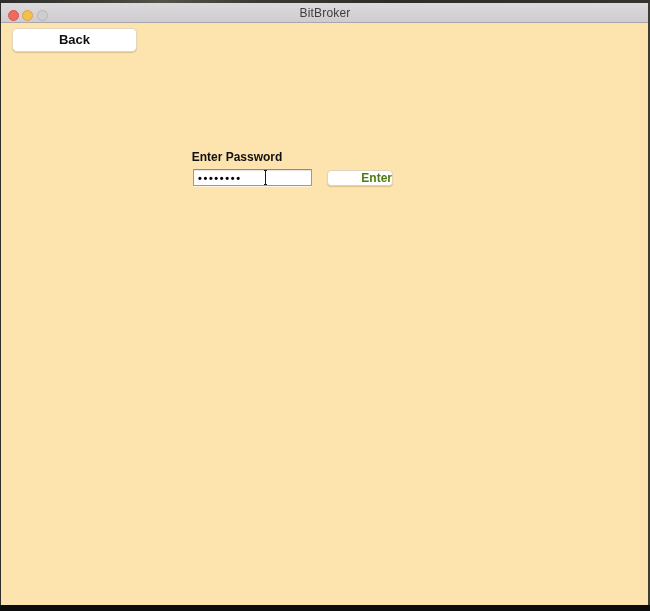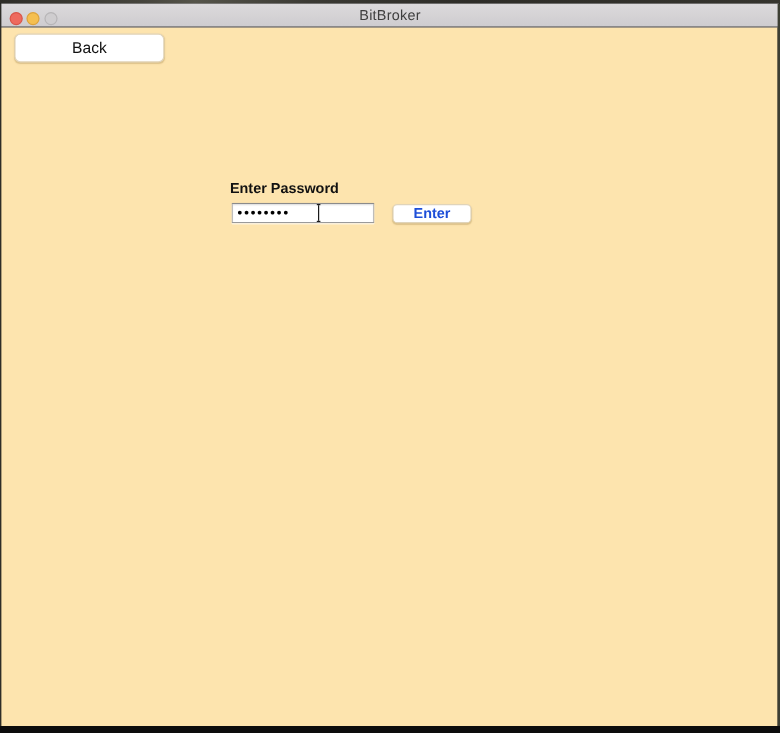--- a/index.html
+++ b/index.html
@@ -52,21 +52,21 @@
   }
   .bottom-sliver{
     position:absolute;left:0;bottom:0;width:650px;height:6px;
     background:#0c0c0c;
   }
   .back-btn{
     position:absolute;left:12px;top:28px;width:125px;height:24px;
     background:#fff;border:1px solid #e2d6bd;border-radius:5px;
     box-shadow:0 1px 1px rgba(160,130,70,.35);
     font-family:"Liberation Sans", sans-serif;
-    font-size:13px;font-weight:400;color:#111;
+    font-size:13px;font-weight:700;color:#111;
     text-align:center;line-height:22px;
     padding:0;cursor:default;
   }
   .pwd-label{
     position:absolute;left:152px;top:150px;width:170px;height:14px;
     text-align:center;font-size:12px;font-weight:700;color:#111;
   }
   .pwd-field{
     position:absolute;left:193px;top:169px;width:119px;height:17px;
     box-sizing:border-box;
@@ -86,22 +86,22 @@
   .ibeam::before,.ibeam::after{
     content:"";position:absolute;left:-1px;width:3px;height:1px;background:#1a1a1a;
   }
   .ibeam::before{top:-1px;}
   .ibeam::after{bottom:-1px;}
   .enter-btn{
     position:absolute;left:327px;top:170px;width:66px;height:16px;
     background:#fff;border:1px solid #e0d4ba;border-radius:4px;
     box-shadow:0 1px 1px rgba(160,130,70,.35);
     font-family:"Liberation Sans", sans-serif;
-    font-size:12px;font-weight:700;color:#1d4ed8;
-    text-align:center;line-height:14px;
+    font-size:12px;font-weight:700;color:#4d7c0f;
+    text-align:right;line-height:14px;
     padding:0;cursor:default;
   }
 </style>
 </head>
 <body>
 
 <div class="screen">
 
   <div class="top-sliver"></div>
 

